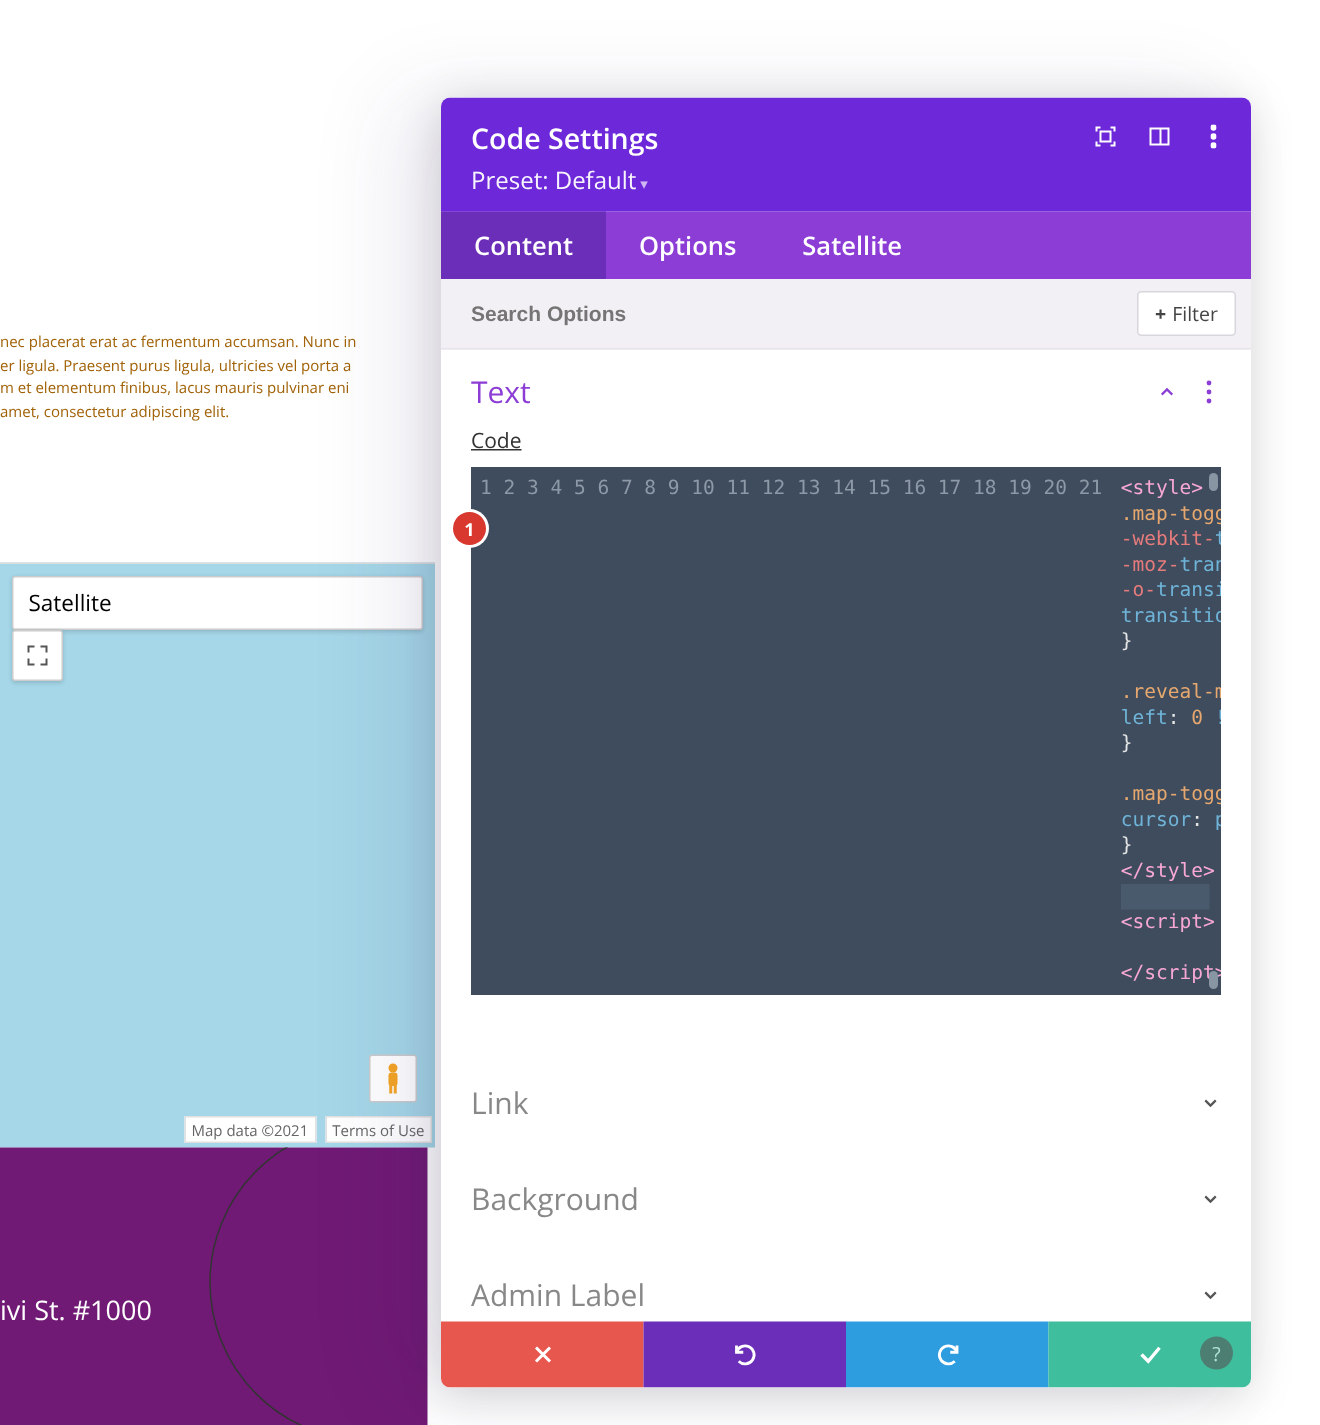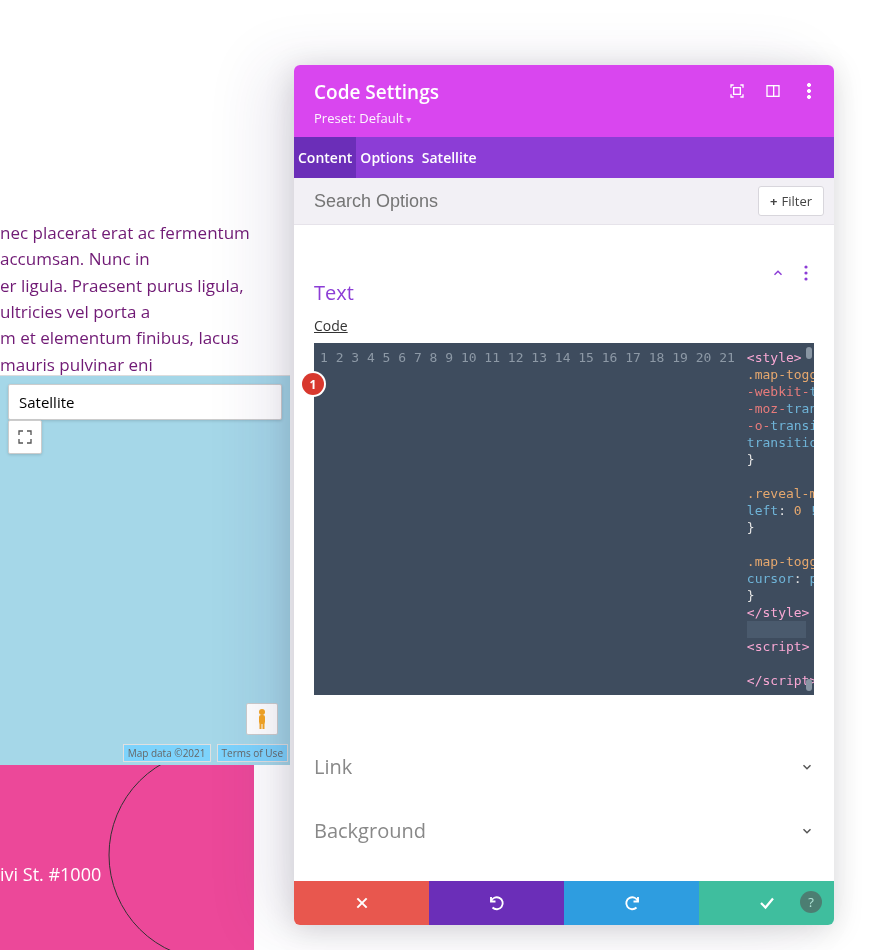--- a/index.html
+++ b/index.html
@@ -1,52 +1,52 @@
 <!DOCTYPE html>
 <html><head>
 <meta charset="utf-8">
 <style>
   * { box-sizing: border-box; margin: 0; padding: 0; }
   body { font-family: -apple-system, 'Open Sans', 'Segoe UI', sans-serif; width: 880px; height: 950px; background: #fff; overflow: hidden; position: relative; }
 
   
-  .bg-text { position: absolute; top: 220px; left: 0; width: 290px; color: #701a75; font-size: 17px; line-height: 1.55; }
+  .bg-text { position: absolute; top: 220px; left: 0; width: 290px; color: #a16207; font-size: 10px; line-height: 1.55; }
   .bg-map { position: absolute; top: 375px; left: 0; width: 290px; height: 390px; background: #a5d7e8; border-top: 1px solid #ddd; }
   .bg-map-top { position: absolute; top: 8px; left: 8px; right: 8px; display: flex; justify-content: space-between; flex-direction: column; }
   .bg-sat { background: #fff; border: 1px solid #ccc; border-radius: 2px; padding: 7px 10px; font-size: 15px; box-shadow: 0 1px 3px rgba(0,0,0,0.15); }
   .bg-fs { background: #fff; border: 1px solid #ccc; border-radius: 2px; width: 34px; height: 34px; display:flex; align-items:center; justify-content:center; box-shadow: 0 1px 3px rgba(0,0,0,0.15);}
   .bg-fs svg { stroke:#555; }
   .bg-pegman { position: absolute; bottom: 30px; right: 12px; width: 32px; height: 32px; background:#fff; border:1px solid #ccc; border-radius:2px; display:flex; align-items:center; justify-content:center;}
   .bg-pegman-fig { width:12px; height:22px; display:block; }
   .bg-credits { position:absolute; bottom:3px; right: 2px; font-size:10px; color:#666; display:flex; gap:6px;}
-  .bg-credits span { background: #7dd3fc; padding: 1px 4px; border:1px solid #e0e0e0;}
-  .bg-black { position: absolute; top: 765px; left: 0; width: 254px; height: 185px; background: #ec4899; color: #fff; padding-top: 95px; padding-left: 0; font-size: 18px; line-height: 1.6; overflow:hidden;}
+  .bg-credits span { background: #ffffff; padding: 1px 4px; border:1px solid #e0e0e0;}
+  .bg-black { position: absolute; top: 765px; left: 0; width: 285px; height: 185px; background: #701a75; color: #fff; padding-top: 95px; padding-left: 0; font-size: 18px; line-height: 1.6; overflow:hidden;}
   .bg-black svg.arc { position:absolute; right:-70px; top:-20px; }
 
   
   .modal { position: absolute; top: 65px; left: 294px; width: 540px; height: 860px; background: #fff; box-shadow: -30px 0 60px rgba(60,40,110,0.10), 0 4px 30px rgba(0,0,0,0.15); border-radius: 6px; overflow: hidden; display:flex; flex-direction:column;}
-  .hdr { background: #d946ef; color: #fff; padding: 14px 20px 10px; position: relative; }
+  .hdr { background: #6d28d9; color: #fff; padding: 14px 20px 10px; position: relative; }
   .hdr-title { font-size: 19px; font-weight: 600; }
-  .hdr-preset { font-size: 13px; margin-top: 4px; opacity: 0.95; }
+  .hdr-preset { font-size: 16px; margin-top: 4px; opacity: 0.95; }
   .hdr-preset::after { content:' ▾'; font-size:10px; opacity:0.7;}
   .hdr-icons { position: absolute; top: 17px; right: 16px; display: flex; gap: 18px; }
   .hdr-icons span { width:18px; height:18px; display:inline-flex; align-items:center; justify-content:center; cursor:pointer;}
   .hdr-icons svg { stroke:#fff; }
 
   .tabs { background: #8c3dd6; display: flex; }
-  .tab { padding: 11px 4px; color: #fff; font-size: 14px; font-weight: 600; cursor: pointer; }
+  .tab { padding: 11px 22px; color: #fff; font-size: 17px; font-weight: 600; cursor: pointer; }
   .tab.active { background: #6b2eb8; }
 
   .searchbar { display:flex; align-items:center; justify-content:space-between; background:#f2f0f5; border-bottom:1px solid #e6e3ea; padding: 8px 10px 8px 20px;}
-  .search-input { border:none; background:transparent; font-size:18px; color:#8b5cf6; outline:none; flex:1;}
+  .search-input { border:none; background:transparent; font-size:14px; color:#8b5cf6; outline:none; flex:1;font-weight:bold;}
   .filter-btn { background:#fff; border:1px solid #d8d6dc; border-radius:3px; padding:5px 11px; font-size:13px; color:#444; cursor:pointer; display:flex; align-items:center; gap:4px;}
 
   .body { flex:1; overflow:auto; padding: 14px 20px 10px;}
   .sec-head { display:flex; align-items:center; justify-content:space-between; margin-bottom: 10px;}
-  .sec-title { font-size: 20px; color:#8c3dd6; font-weight:400;margin-top:40px;}
+  .sec-title { font-size: 20px; color:#8c3dd6; font-weight:400;}
   .sec-icons { display:flex; gap:12px; color:#8c3dd6;}
   .sec-icons span { cursor:pointer; width:16px; height:16px; display:inline-flex; align-items:center; justify-content:center;}
   .code-label { font-size: 14px; color:#333; margin-bottom: 8px; text-decoration: underline;}
 
   .editor-wrap { position: relative; }
   .editor { background:#3e4c5e; border-radius: 0; font-family: 'Consolas', 'Monaco', monospace; font-size: 13px; line-height: 17px; display:flex; position:relative;}
   .gutter { background:#3e4c5e; color:#8d99a6; text-align:right; padding: 6px 8px 6px 6px; user-select:none; min-width:28px;}
   .code { padding: 6px 8px 6px 4px; color:#e4e4e4; white-space:pre; flex:1; overflow:auto;}
   .code .cursor-line { background:#4a5a6d; display:inline-block; width:100%;}
   .tok-tag { color:#f9a8d4; }
@@ -76,20 +76,21 @@
 
   .help-bubble { position:absolute; right:12px; bottom:12px; width:22px; height:22px; border-radius:50%; background:#555; color:#fff; font-size:13px; display:flex; align-items:center; justify-content:center; opacity:0.6;}
 </style>
 </head>
 <body>
 
 <div class="bg-text">
   <span>nec placerat erat ac fermentum accumsan. Nunc in</span><br>
   <span>er ligula. Praesent purus ligula, ultricies vel porta a</span><br>
   <span>m et elementum finibus, lacus mauris pulvinar eni</span><br>
+  <span>amet, consectetur adipiscing elit.</span>
 </div>
 <div class="bg-map">
   <div class="bg-map-top">
     <div class="bg-sat">Satellite</div>
     <div class="bg-fs">
       <svg width="16" height="16" viewBox="0 0 24 24" fill="none" stroke-width="2">
           <path d="M3 9V3h6M21 9V3h-6M3 15v6h6M21 15v6h-6"></path>
         </svg>
     </div>
   </div>

